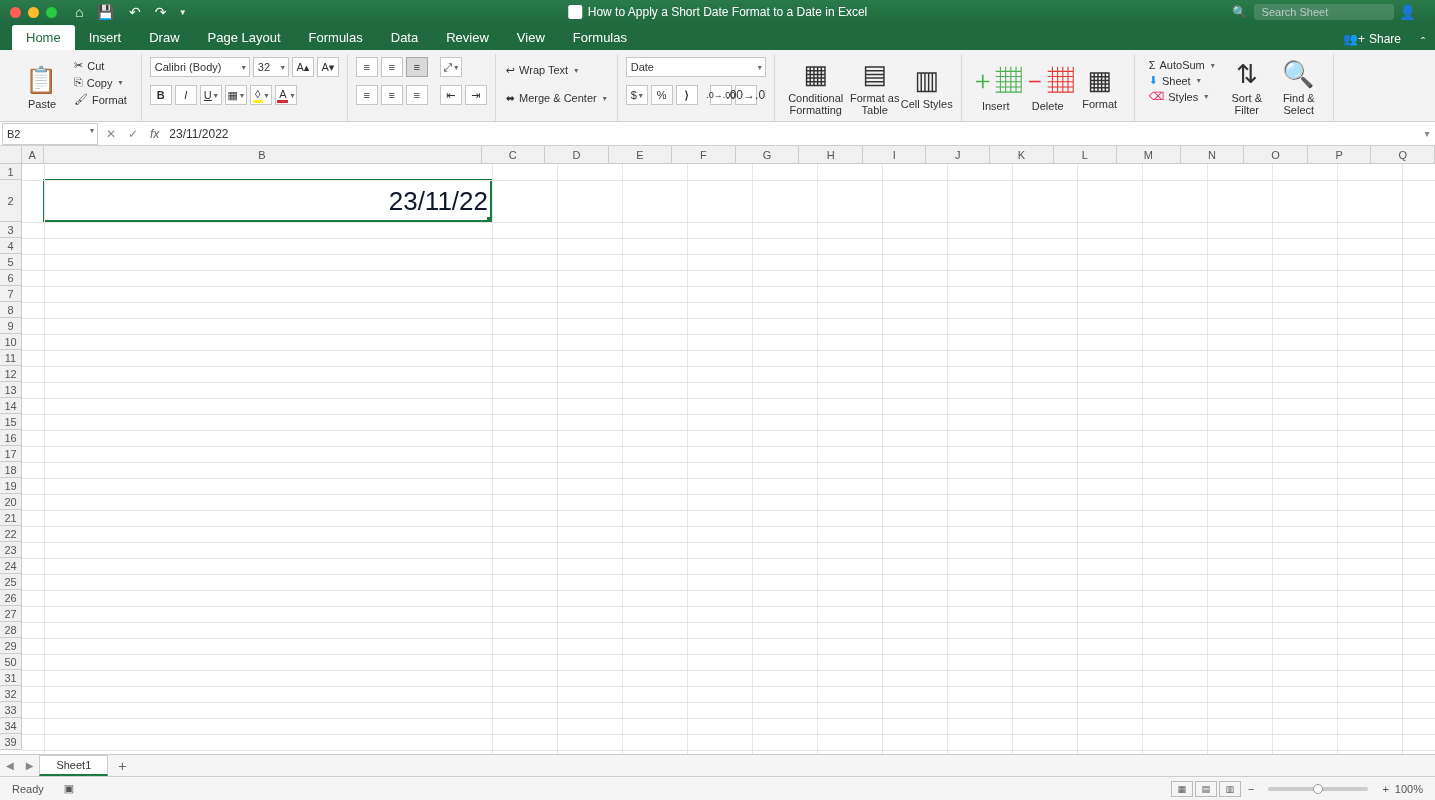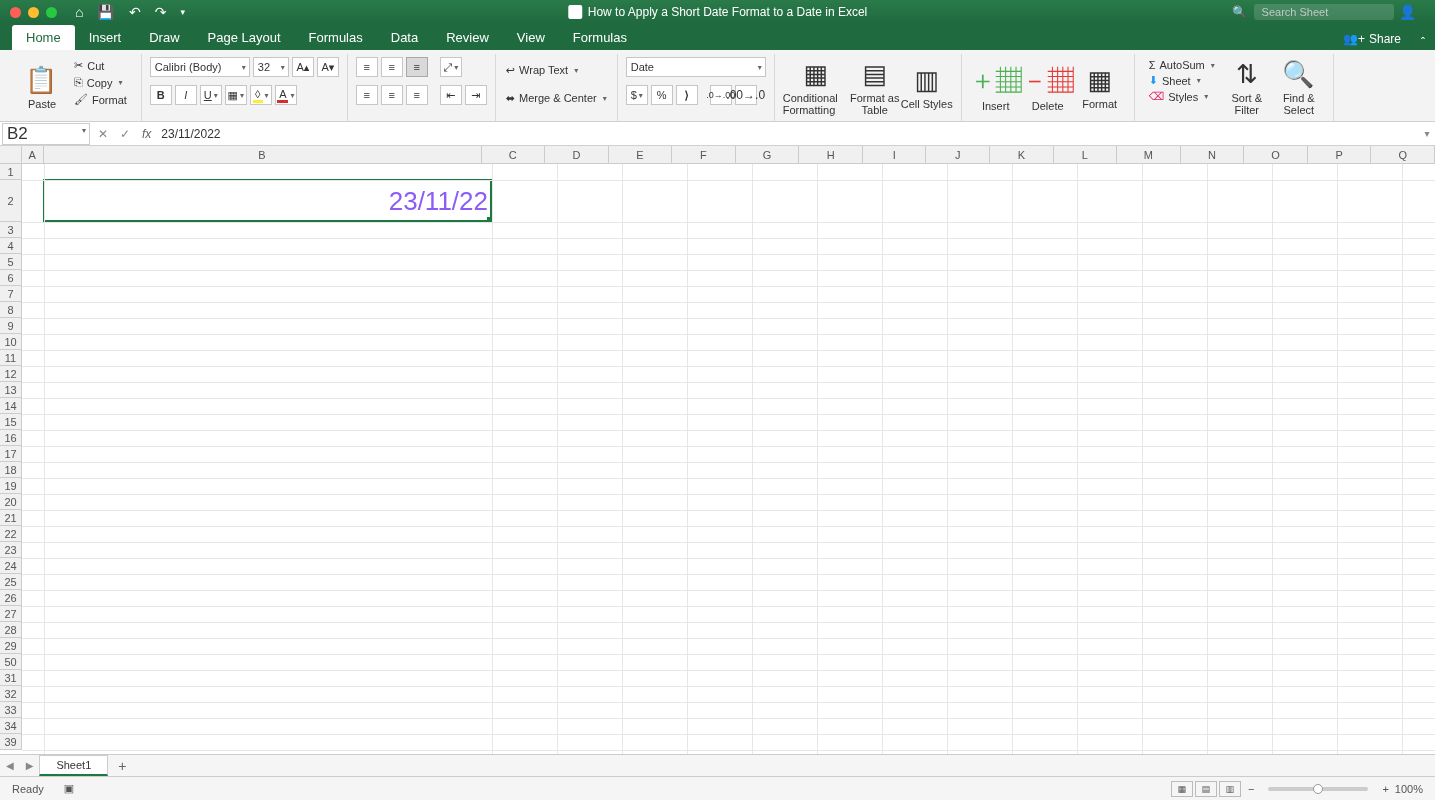--- a/index.html
+++ b/index.html
@@ -35,41 +35,41 @@
 .bigbtn .lbl{font-size:11px}
 .smbtn{display:flex;align-items:center;gap:4px;font-size:11px;cursor:pointer;padding:1px 2px}
 .sq{width:22px;height:20px;border:1px solid #c6c6c6;background:#fff;display:flex;align-items:center;justify-content:center;font-size:11px;cursor:pointer}
 .sq.pressed{background:#d9d9d9;border-color:#a8a8a8}
 .sel{border:1px solid #c6c6c6;background:#fff;height:20px;font-size:11px;padding:0 16px 0 4px;display:flex;align-items:center;position:relative;cursor:pointer}
 .sel::after{content:"▾";position:absolute;right:3px;font-size:8px;color:#666}
 .carrot{font-size:8px;color:#666;margin-left:2px}
 
 
 .fbar { height:24px; border-bottom:1px solid #d0d0d0; display:flex; align-items:center; background:#fff;}
-.namebox{width:88px;height:22px;border:1px solid #ccc;margin:0 2px;padding:0 4px;display:flex;align-items:center;font-size:17px;position:relative}
+.namebox{width:96px;height:22px;border:1px solid #ccc;margin:0 2px;padding:0 4px;display:flex;align-items:center;font-size:11px;position:relative}
 .namebox::after{content:"▾";position:absolute;right:3px;top:2px;font-size:8px;color:#666}
 .fbar-btn{width:22px;text-align:center;color:#888;cursor:pointer;font-size:12px}
 .fx{font-style:italic;color:#666;font-size:12px;padding:0 6px}
 .finput{flex:1;font-size:12px;padding:0 4px}
 .fexpand{width:16px;color:#888;font-size:10px;text-align:center}
 
 
 .grid-wrap{position:relative;height:608px;overflow:hidden;background:#fff}
 .corner{position:absolute;left:0;top:0;width:22px;height:18px;background:#f0f0f0;border-right:1px solid #ccc;border-bottom:1px solid #ccc}
 .colheads{position:absolute;left:22px;top:0;right:0;height:18px;display:flex;background:#f0f0f0;border-bottom:1px solid #ccc}
 .ch{border-right:1px solid #ccc;display:flex;align-items:center;justify-content:center;font-size:11px;color:#555}
 .rowheads{position:absolute;left:0;top:18px;width:22px;background:#f0f0f0;border-right:1px solid #ccc}
 .rh{height:16px;border-bottom:1px solid #ccc;display:flex;align-items:center;justify-content:center;font-size:11px;color:#555}
 .rh.tall{height:42px}
 .cells{position:absolute;left:22px;top:18px;right:0;bottom:0}
 .gridline-v{position:absolute;top:0;bottom:0;width:1px;background:#e6e6e6}
 .gridline-h{position:absolute;left:0;right:0;height:1px;background:#e6e6e6}
 .sel-cell{position:absolute;border:2px solid #1a7a42;background:#fff}
 .sel-handle{position:absolute;width:6px;height:6px;background:#1a7a42;right:-3px;bottom:-3px}
-.cellval{position:absolute;font-size:26px;text-align:right;padding-right:4px;color:#8b5cf6}
+.cellval{position:absolute;font-size:26px;text-align:right;padding-right:4px;color:#0f172a}
 
 
 .sheetbar{height:22px;border-top:1px solid #ccc;display:flex;align-items:center;background:#f5f5f5}
 .navarr{padding:0 6px;color:#888;font-size:10px;cursor:pointer}
 .stab{padding:3px 16px;background:#fff;border:1px solid #ccc;border-bottom:2px solid #1a7a42;font-size:11px;cursor:pointer}
 .addsh{padding:0 10px;color:#666;font-size:14px;cursor:pointer}
 
 
 .status{height:24px;background:#f5f5f5;border-top:1px solid #ccc;display:flex;align-items:center;padding:0 12px;font-size:11px;color:#555}
 .status .gap{flex:1}
@@ -218,21 +218,21 @@
         </div>
       <div style="width:6px"></div>
       <div class="sq" style="font-size:9px">.0→.00</div>
       <div class="sq" style="font-size:12px">.00→.0</div>
     </div>
   </div>
 
   <div class="grp" style="flex-direction:row">
     <div class="bigbtn" style="width:66px">
         <span class="ic">▦</span>
-        <span class="lbl" style="line-height:1.1">Conditional Formatting</span>
+        <span class="lbl" style="text-align:center;line-height:1.1">Conditional Formatting</span>
       </div>
     <div class="bigbtn">
         <span class="ic">▤</span>
         <span class="lbl" style="text-align:center;line-height:1.1">Format as Table</span>
       </div>
     <div class="bigbtn">
         <span class="ic">▥</span>
         <span class="lbl" style="text-align:center;line-height:1.1">Cell Styles</span>
       </div>
   </div>

